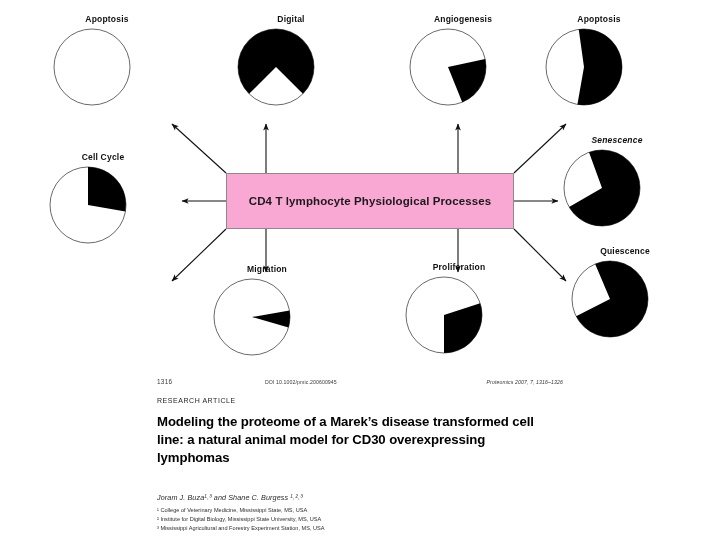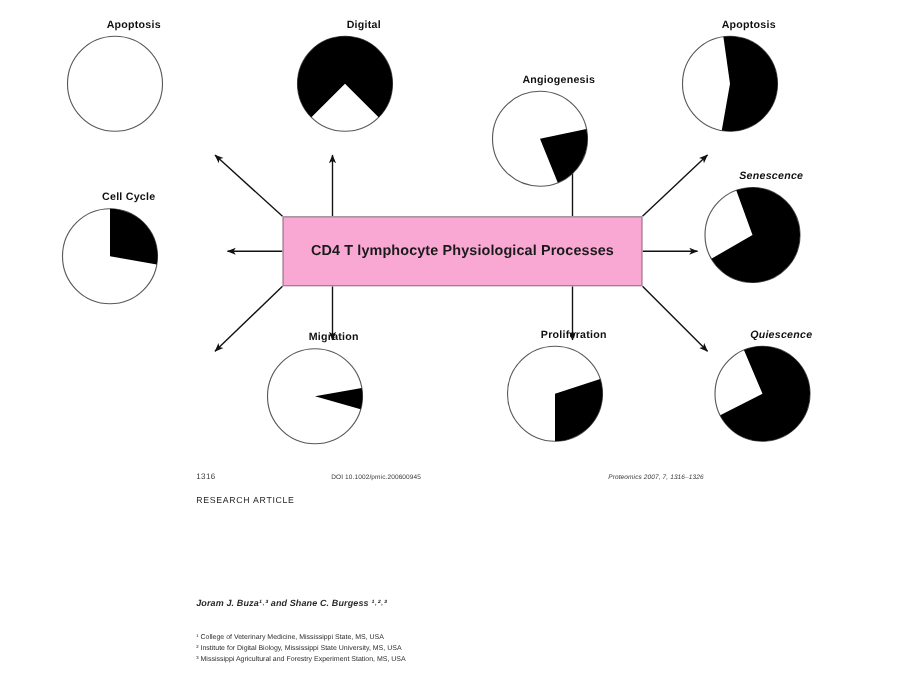--- a/index.html
+++ b/index.html
@@ -113,24 +113,24 @@
     left: 157px; top: 413px;
     width: 400px;
     font-size: 13.2px;
     font-weight: 700;
     color: #000000;
     line-height: 18px;
     letter-spacing: -.1px;
   }
   #authors {
     position: absolute;
-    left: 157px; top: 478px;
+    left: 157px; top: 493px;
     font-size: 7.2px;
     font-style: italic;
-    font-weight: 700;
+    font-weight: 400;
     color: #2a2a2a;
     letter-spacing: .1px;
   }
   #affils {
     position: absolute;
     left: 157px; top: 506px;
     font-size: 5.6px;
     color: #2e2e2e;
     line-height: 9.2px;
   }
@@ -185,21 +185,21 @@
   <div class="pie-unit" style="left:236px; top:14px;">
     <div class="pie-label">Digital</div>
     <div class="pie-wrap">
         <svg width="80" height="80" viewBox="0 0 80 80">
           <circle cx="40" cy="40" r="38" class="pie-outline"></circle>
           <path d="M 40 40 L 13.13 66.87 A 38 38 0 1 1 66.87 66.87 Z" class="pie-slice"></path>
         </svg>
       </div>
   </div>
 
-  <div class="pie-unit" style="left:392px; top:14px;margin-top:44px;">
+  <div class="pie-unit" style="left:408px; top:14px;">
     <div class="pie-label">Angiogenesis</div>
     <div class="pie-wrap">
         <svg width="80" height="80" viewBox="0 0 80 80">
           <circle cx="40" cy="40" r="38" class="pie-outline"></circle>
           <path d="M 40 40 L 77.17 32.10 A 38 38 0 0 1 54.24 75.23 Z" class="pie-slice"></path>
         </svg>
       </div>
   </div>
 
   <div class="pie-unit" style="left:544px; top:14px;">
@@ -246,39 +246,40 @@
   <div class="pie-unit" style="left:404px; top:262px;">
     <div class="pie-label">Proliferation</div>
     <div class="pie-wrap">
         <svg width="80" height="80" viewBox="0 0 80 80">
           <circle cx="40" cy="40" r="38" class="pie-outline"></circle>
           <path d="M 40 40 L 76.14 28.26 A 38 38 0 0 1 40.00 78.00 Z" class="pie-slice"></path>
         </svg>
       </div>
   </div>
 
-  <div class="pie-unit" style="left:570px; top:262px;font-style:italic;">
+  <div class="pie-unit" style="left:570px; top:246px;">
     <div class="pie-label">Quiescence</div>
     <div class="pie-wrap">
         <svg width="80" height="80" viewBox="0 0 80 80">
           <circle cx="40" cy="40" r="38" class="pie-outline"></circle>
           <path d="M 40 40 L 25.15 5.02 A 38 38 0 1 1 6.14 57.25 Z" class="pie-slice"></path>
         </svg>
       </div>
   </div>
 
   <div id="journal">
     <div class="jrow">
       <span class="jpage">1316</span>
       <span class="jdoi">DOI 10.1002/pmic.200600945</span>
       <span class="jcite">Proteomics 2007, 7, 1316–1326</span>
     </div>
     <div class="jkicker">RESEARCH ARTICLE</div>
   </div>
 
+  <div id="title">Modeling the proteome of a Marek’s disease transformed cell line: a natural animal model for CD30 overexpressing lymphomas</div>
 
   <div id="authors">Joram J. Buza¹˒³ and Shane C. Burgess ¹˒²˒³</div>
 
   <div id="affils">
     <div class="aff">¹ College of Veterinary Medicine, Mississippi State, MS, USA</div>
     <div class="aff">² Institute for Digital Biology, Mississippi State University, MS, USA</div>
     <div class="aff">³ Mississippi Agricultural and Forestry Experiment Station, MS, USA</div>
   </div>
 
 </div>

